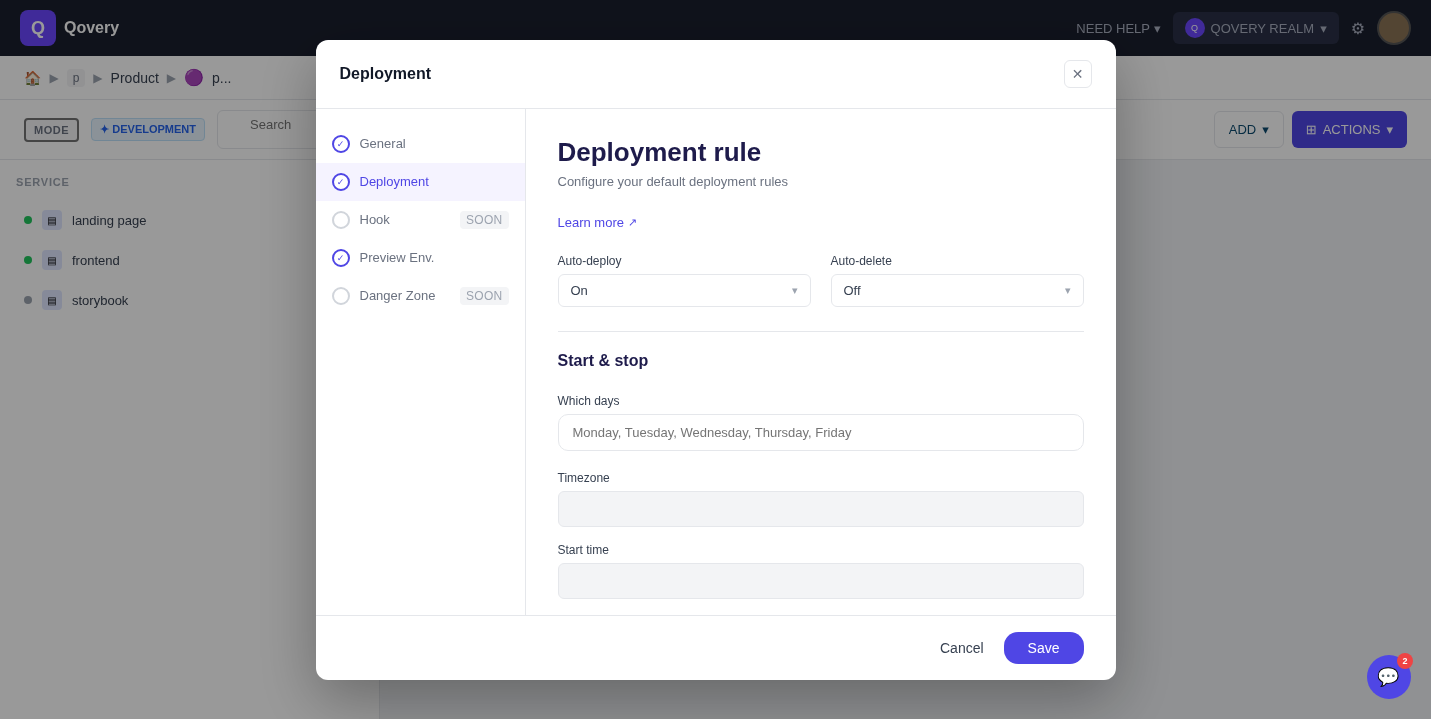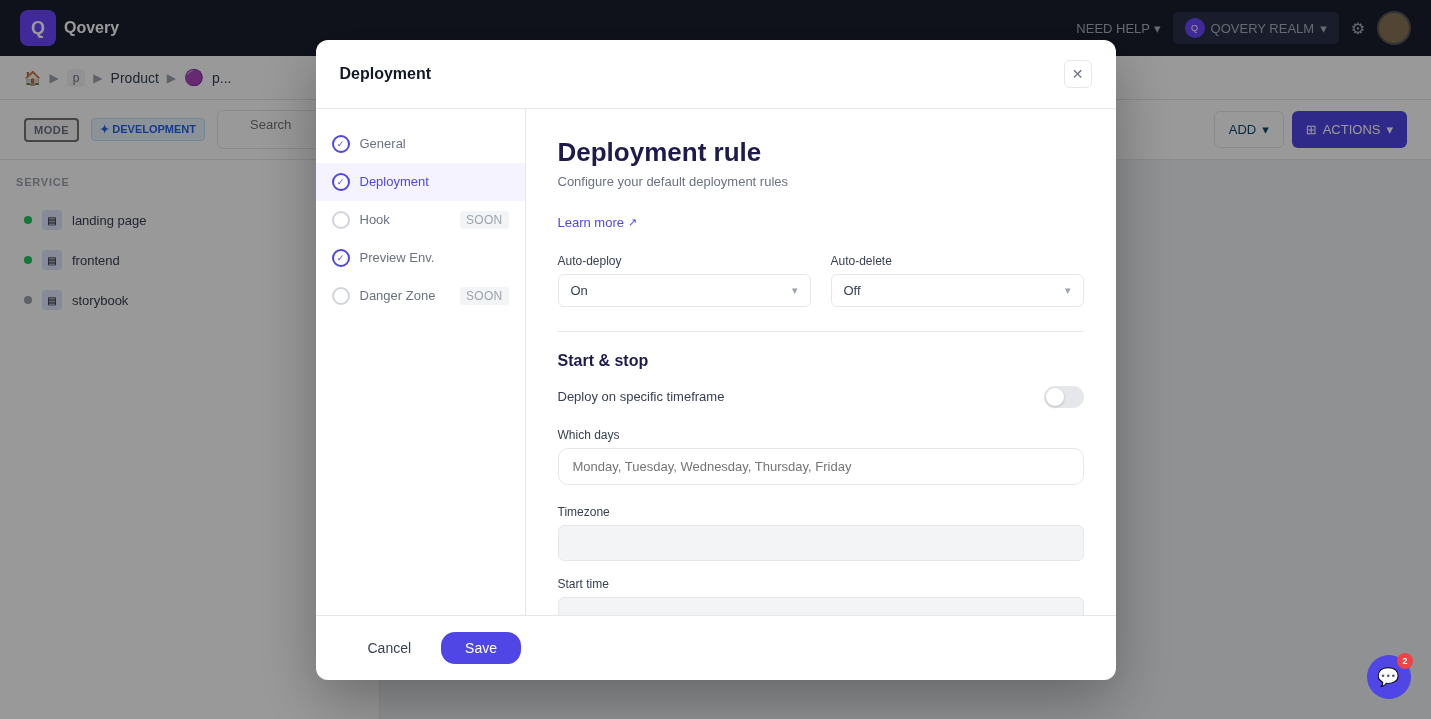--- a/index.html
+++ b/index.html
@@ -460,21 +460,21 @@
     .section-divider {
       border: none;
       border-top: 1px solid #e5e7eb;
       margin: 8px 0 20px;
     }
 
     .start-stop-title {
       font-size: 16px;
       font-weight: 600;
       color: #1e1b4b;
-      margin-bottom: 16px;
+      margin-bottom: 24px;
     }
 
     
     .toggle-row {
       display: flex;
       align-items: center;
       justify-content: space-between;
       margin-bottom: 20px;
     }
     .toggle-label {
@@ -543,21 +543,21 @@
       background: #f3f4f6;
       border: 1px solid #e5e7eb;
       border-radius: 6px;
     }
 
     
     .modal-footer {
       padding: 16px 32px;
       border-top: 1px solid #e5e7eb;
       display: flex;
-      gap: 10px;
+      justify-content: flex-end;
     }
     .cancel-btn {
       background: white;
       border: none;
       color: #374151;
       font-size: 14px;
       padding: 8px 20px;
       border-radius: 6px;
       cursor: pointer;
       font-weight: 500;
@@ -751,24 +751,20 @@
               <span class="select-arrow">▾</span>
             </div>
           </div>
         </div>
 
         <hr class="section-divider">
 
         <div class="start-stop-title">Start &amp; stop</div>
 
         
-        <div class="toggle-row">
-          <span class="toggle-label">Deploy on specific timeframe</span>
-          <div class="toggle-switch"></div>
-        </div>
 
         
         <label class="which-days-label">Which days</label>
         <input class="days-input" type="text" placeholder="Monday, Tuesday, Wednesday, Thursday, Friday" style="">
 
         
         <div class="time-row">
           <div class="time-group">
             <label class="time-label">Timezone</label>
             <div class="time-input"></div>

